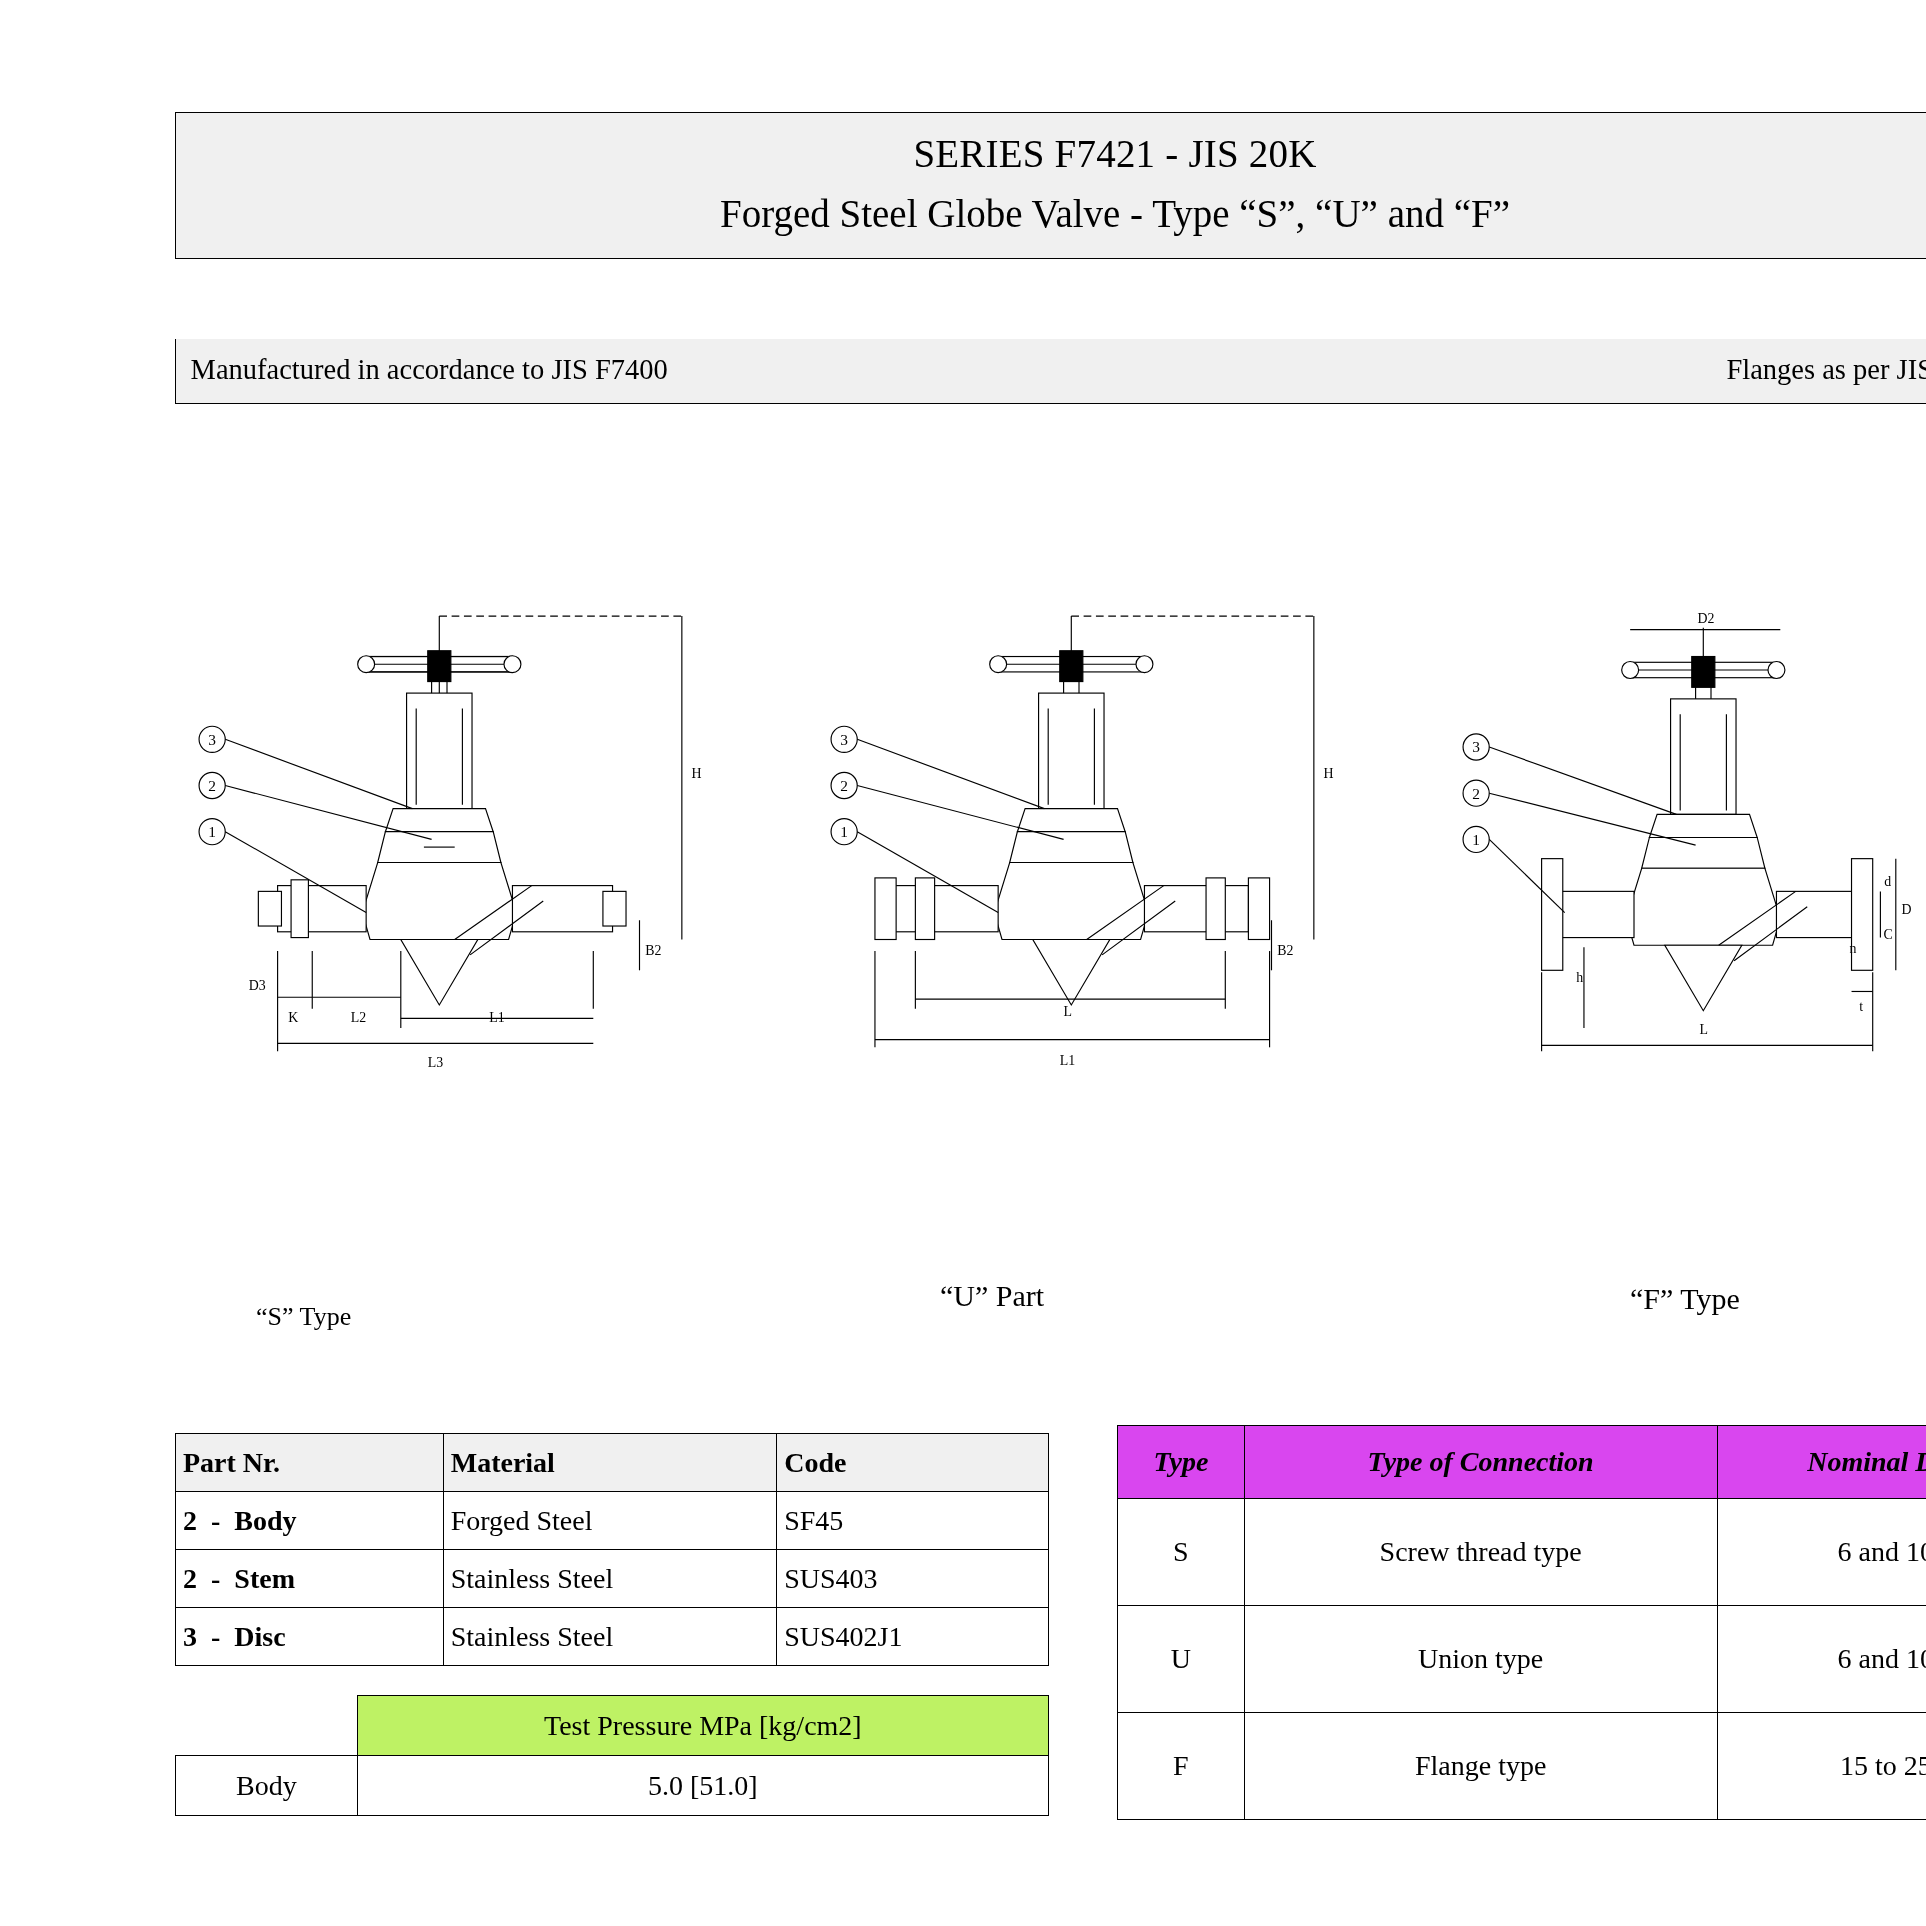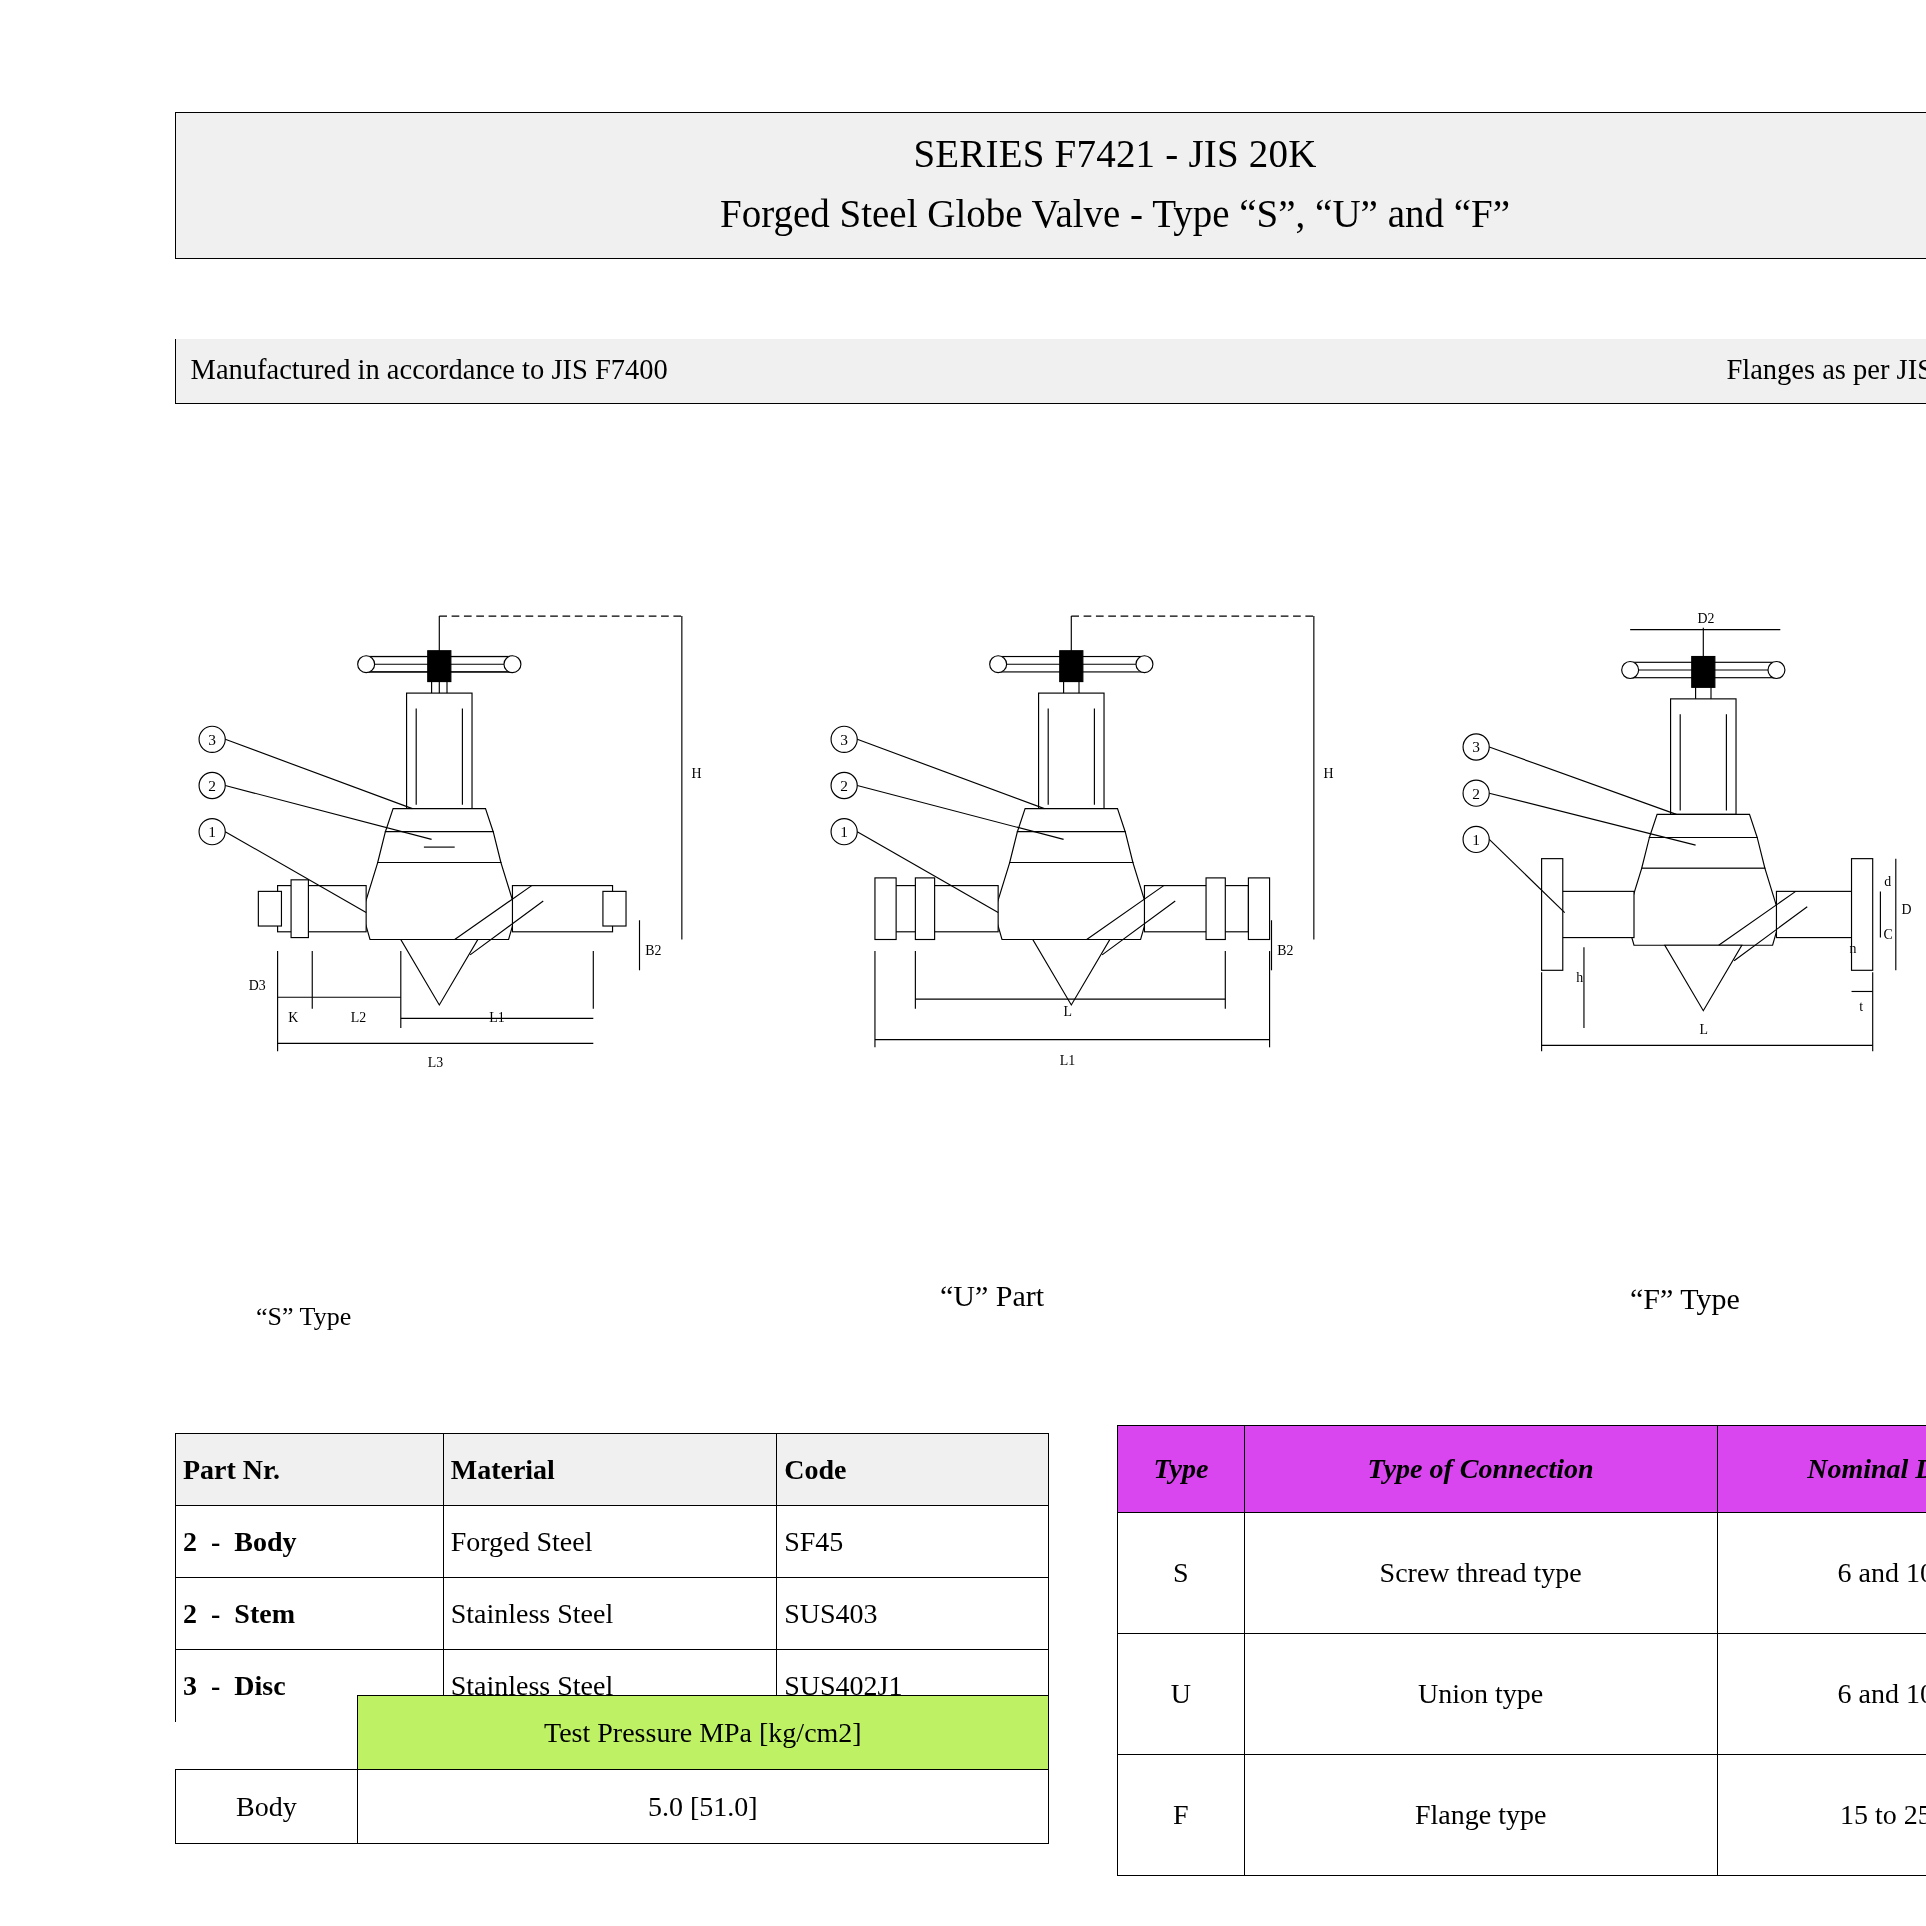--- a/index.html
+++ b/index.html
@@ -88,21 +88,21 @@
   .cap-u { position: absolute; left: 940px; top: 1279px; font-size: 30px; }
   .cap-f { position: absolute; left: 1630px; top: 1282px; font-size: 30px; }
 
   
   table {
     border-collapse: collapse;
     font-size: 28px;
   }
   td, th {
     border: 1.2px solid #000;
-    padding: 18px 7px;
+    padding: 11px 7px;
     font-weight: normal;
   }
   .tbl-parts {
     position: absolute;
     left: 175px;
     top: 1433px;
     width: 874px;
   }
   .tbl-parts td { height: 35px; }
   .tbl-parts .hdr td { font-weight: bold; background: #f0f0f0; }

